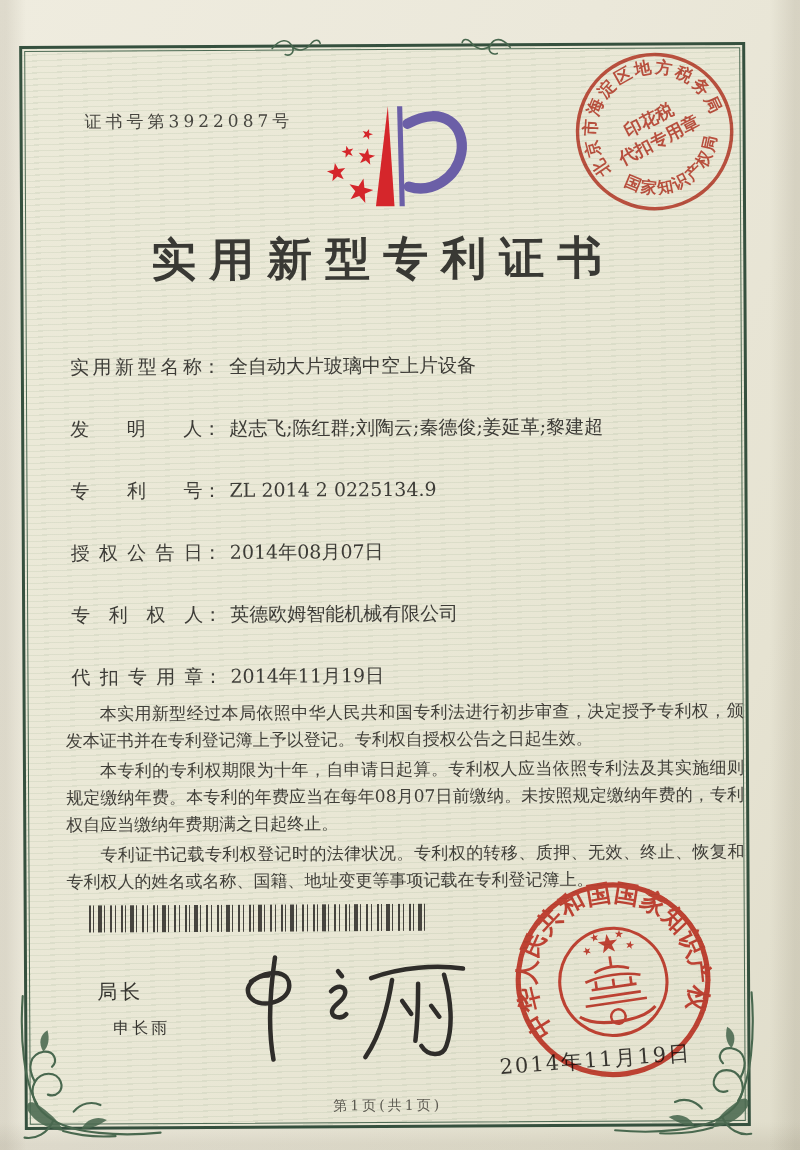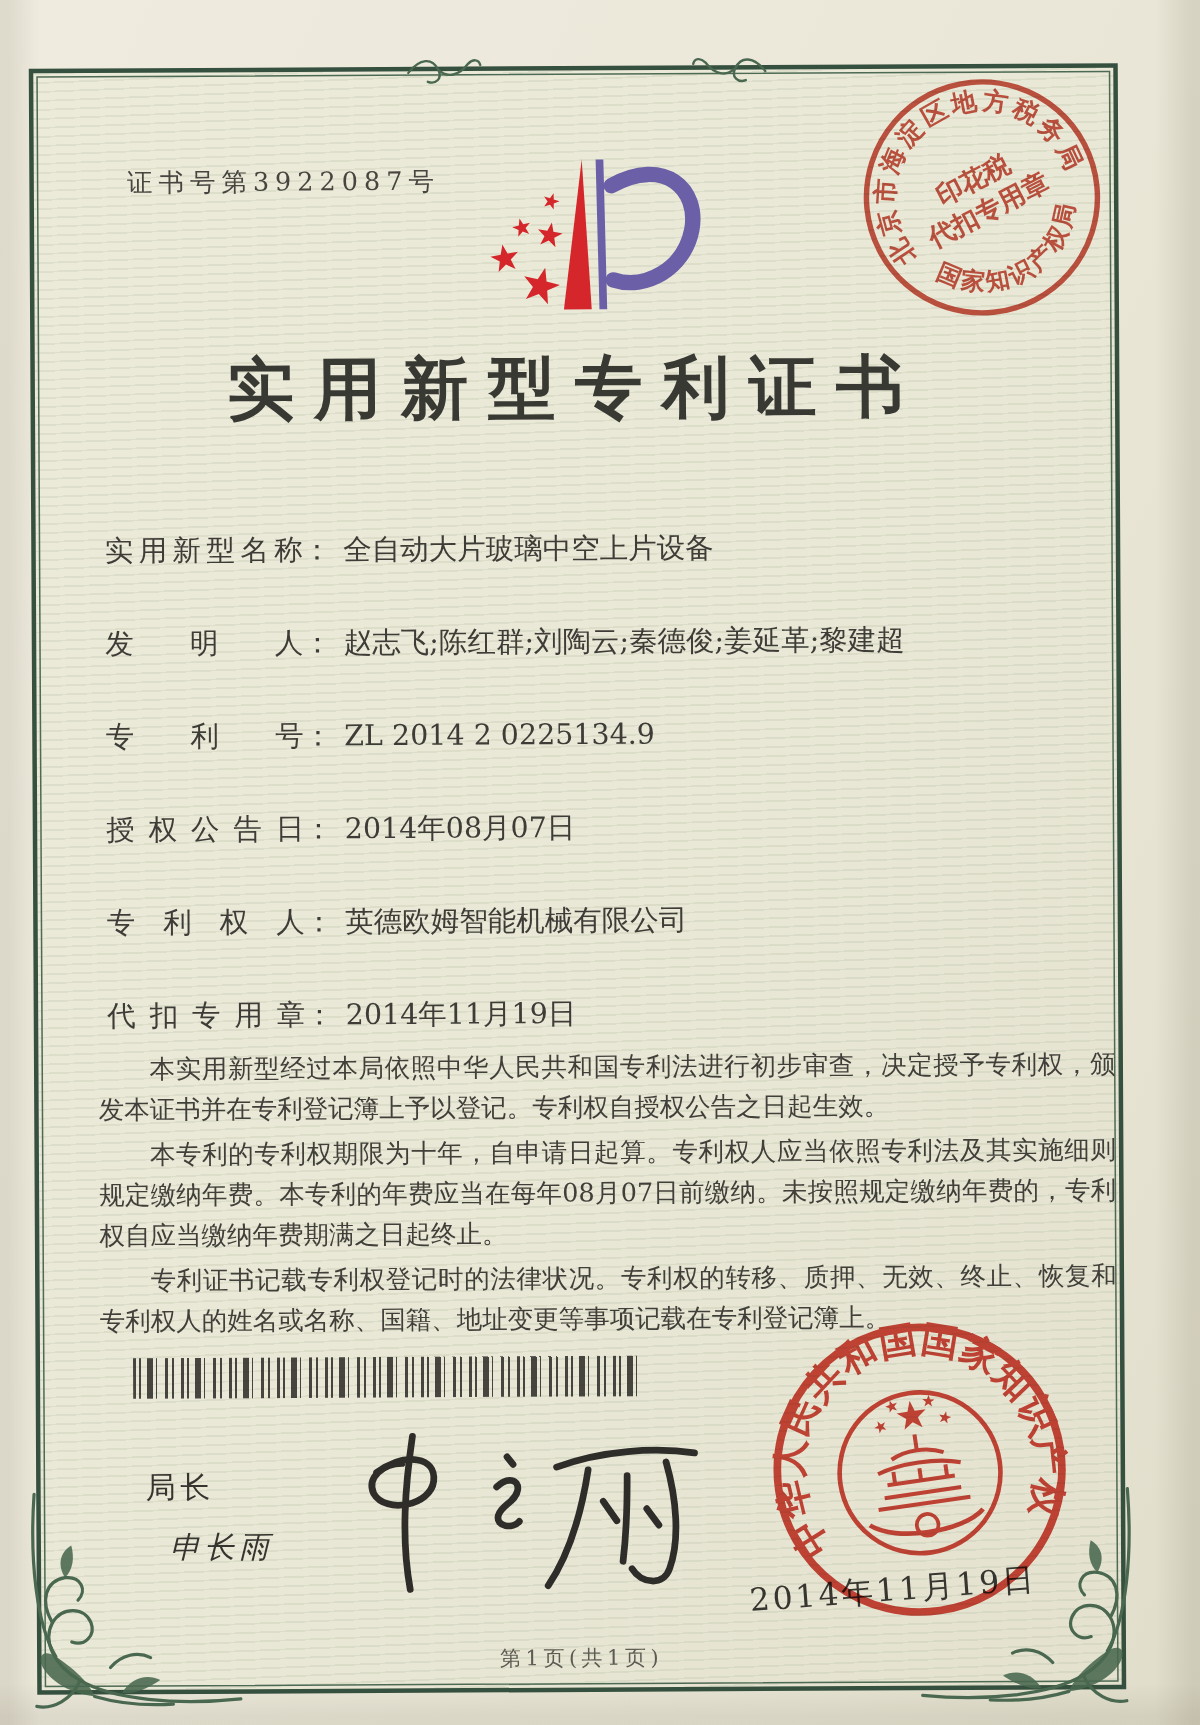--- a/index.html
+++ b/index.html
@@ -37,21 +37,21 @@
   .frow .fcolon{margin-right:8px;}
   .paras{position:absolute;left:40px;top:652px;width:678px;font-size:17px;
     line-height:27px;text-align:justify;color:#403f39;}
   .paras p{margin:0 0 3px 0;text-indent:2em;}
   .barcode{position:absolute;left:62px;top:857px;width:338px;height:27px;opacity:.82;
     background:repeating-linear-gradient(90deg,
       #23211e 0 2px,transparent 2px 4px,#23211e 4px 5px,transparent 5px 9px,
       #23211e 9px 13px,transparent 13px 15px,#23211e 15px 16px,transparent 16px 21px,
       #23211e 21px 23px,transparent 23px 26px,#23211e 26px 27px,transparent 27px 32px);}
   .sig-title{position:absolute;left:70px;top:930px;font-size:20px;letter-spacing:3px;color:#35342f;}
-  .sig-name{position:absolute;left:86px;top:970px;font-size:20px;letter-spacing:3px;color:#35342f;font-style:italic;}
+  .sig-name{position:absolute;left:86px;top:970px;font-size:16px;letter-spacing:3px;color:#35342f;}
   .sig-script{position:absolute;left:168px;top:898px;width:300px;height:130px;}
   .seal-date{position:absolute;left:472px;top:1000px;font-size:21px;letter-spacing:2px;
     color:#37352f;transform:rotate(-4deg);}
   .main-seal{position:absolute;left:486px;top:834px;width:200px;height:200px;
     transform:rotate(-8deg);opacity:.9;mix-blend-mode:multiply;}
   .footer{position:absolute;left:0;top:1050px;width:100%;text-align:center;
     font-size:14px;letter-spacing:3px;color:#5d5b52;}
   .ornament{position:absolute;pointer-events:none;}
   .orn-bl{left:-13px;bottom:-15px;width:150px;height:150px;}
   .orn-br{right:-13px;bottom:-15px;width:150px;height:150px;transform:scaleX(-1);}

